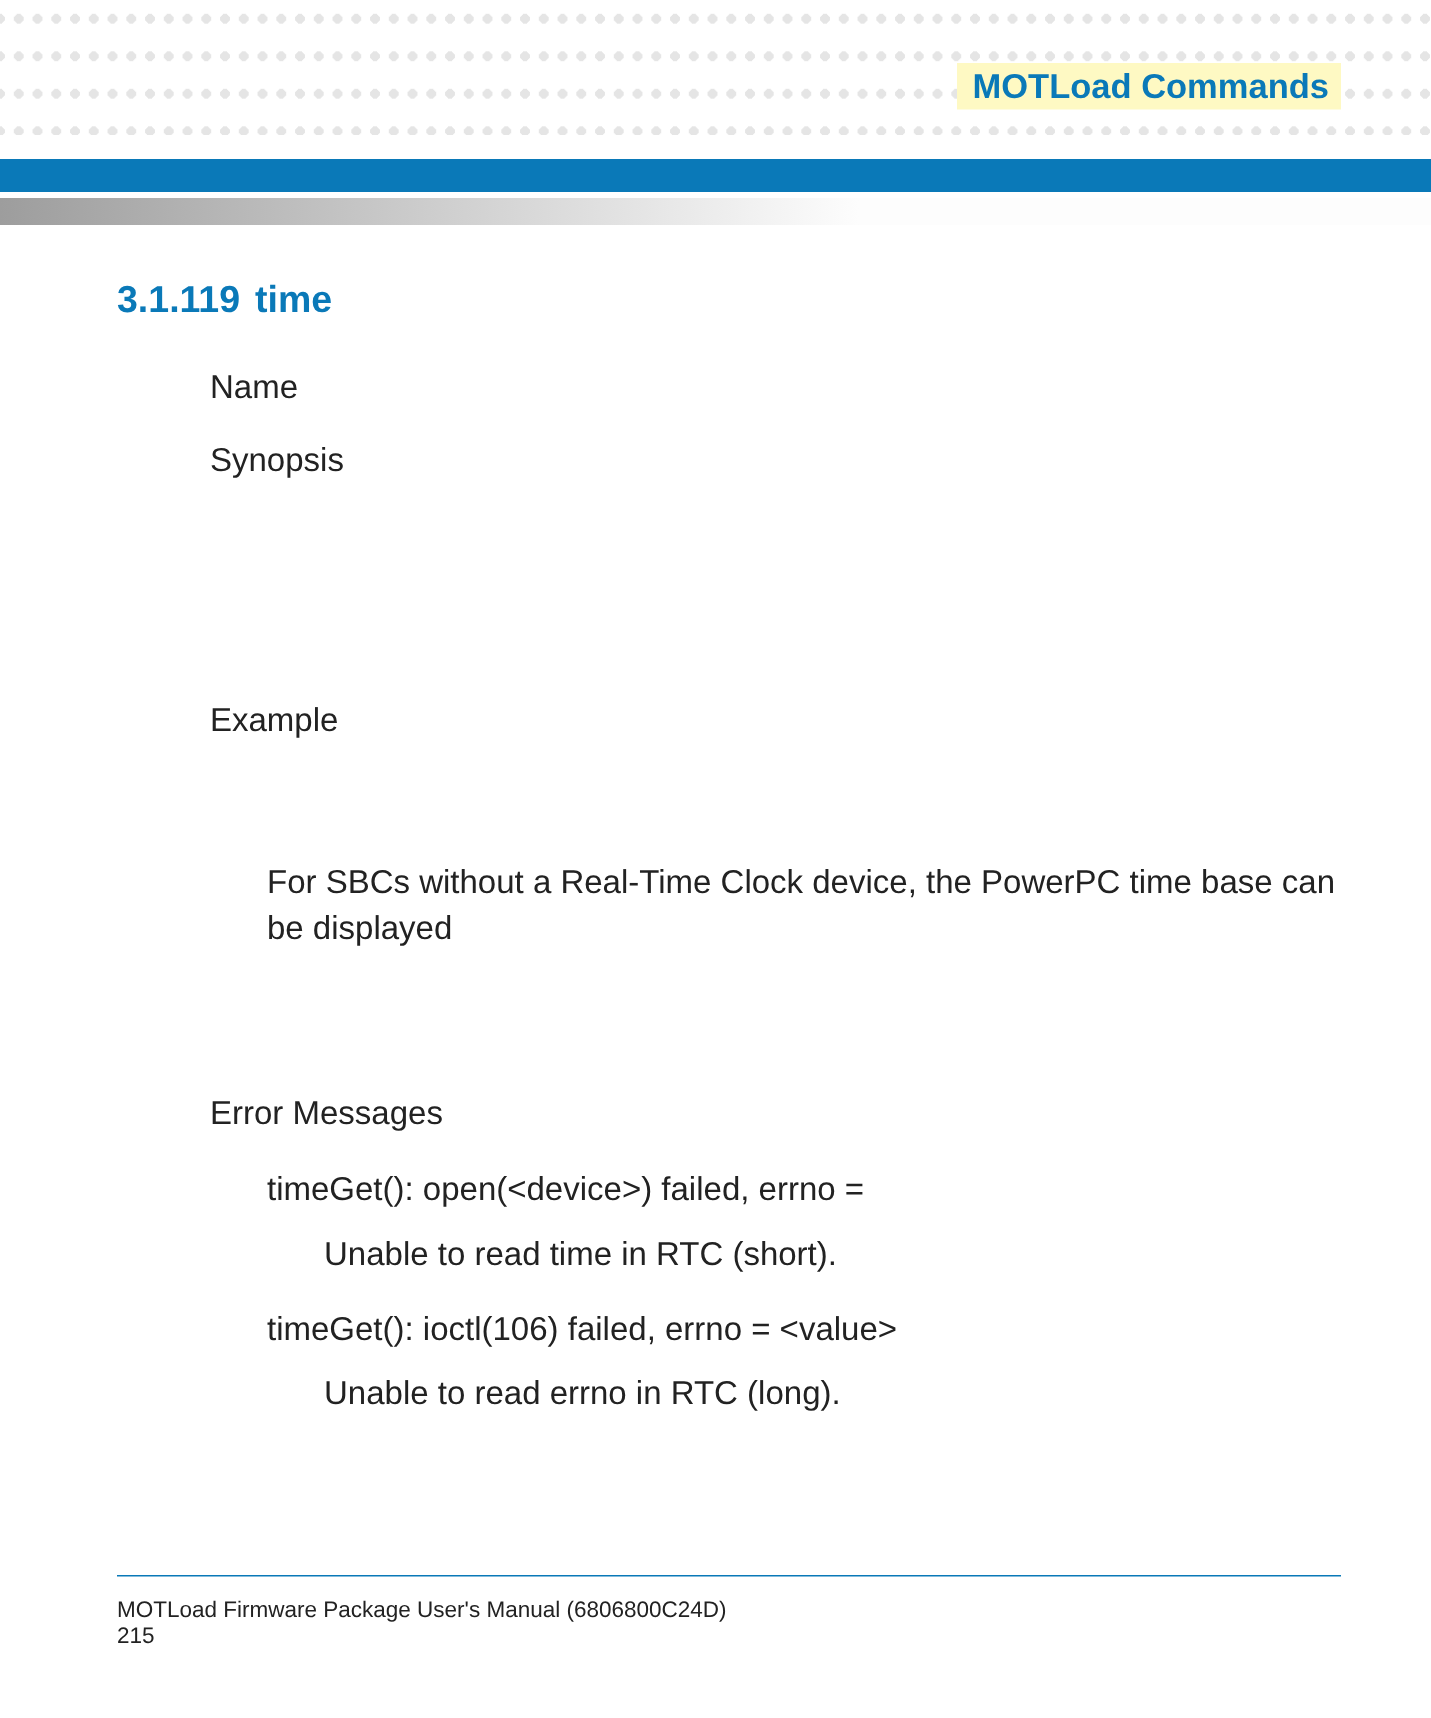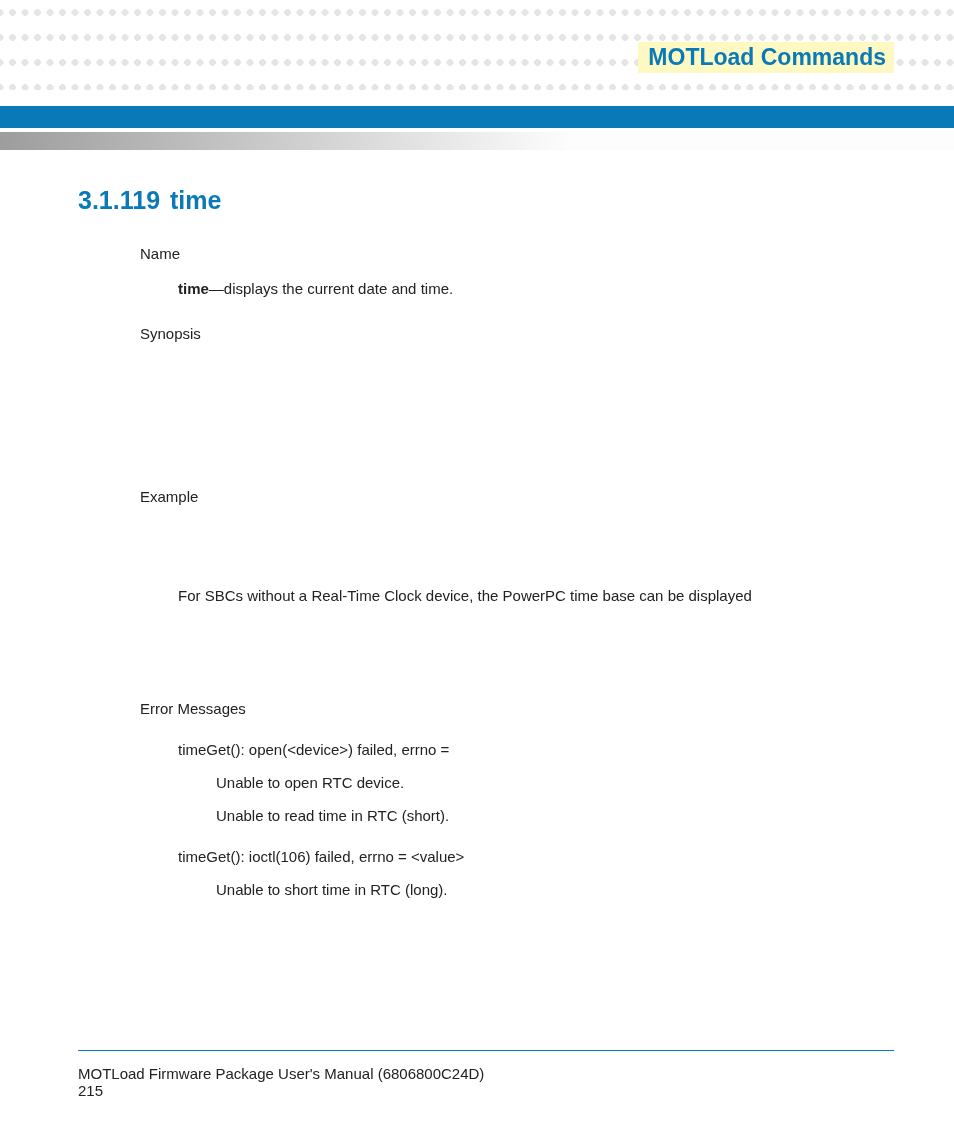--- a/index.html
+++ b/index.html
@@ -53,21 +53,21 @@
   }
   .sec-heading {
     color: #0a79b8;
     font-size: 25px;
     font-weight: 700;
     margin-bottom: 28px;
   }
   .sec-num { margin-right: 10px; text-align: center; }
   .body-indent {
     margin-left: 62px;
-    font-size: 15px;
+    font-size: 22px;
     line-height: 1.4;
   }
   .label {
     font-weight: 400;
     margin-top: 18px;
     margin-bottom: 14px;
     color: #222;
   }
   .label.first { margin-top: 0; }
   .desc-row {
@@ -115,43 +115,39 @@
 <div class="shadow-grad"></div>
 
 <div class="content">
   <div class="sec-heading">
     <span class="sec-num">3.1.119</span><span>time</span>
   </div>
 
   <div class="body-indent">
 
     <div class="label first">Name</div>
-    <div class="desc-row">
-      <span class="bold">time</span><span>—</span><span>displays the current date and time.</span>
-    </div>
 
     <div class="label">Synopsis</div>
     <div class="gap-md"></div>
 
     <div class="gap-lg"></div>
 
     <div class="label">Example</div>
     <div class="gap-lg"></div>
     <div class="example-text">For SBCs without a Real-Time Clock device, the PowerPC time base can be displayed</div>
     <div class="gap-lg"></div>
 
     <div class="label">Error Messages</div>
 
     <div class="err-head">timeGet(): open(&lt;device&gt;) failed, errno =</div>
-    <div class="err-desc">Unable to open RTC device.</div>
 
     <div class="err-desc">Unable to read time in RTC (short).</div>
 
     <div class="err-head">timeGet(): ioctl(106) failed, errno = &lt;value&gt;</div>
-    <div class="err-desc">Unable to short time in RTC (long).</div>
+    <div class="err-desc">Unable to read errno in RTC (long).</div>
 
   </div>
 </div>
 
 <div class="footer">
   <div class="footer-line"></div>
   <div class="footer-row">
     <span>MOTLoad Firmware Package User's Manual (6806800C24D)</span>
     <span>215</span>
   </div>

